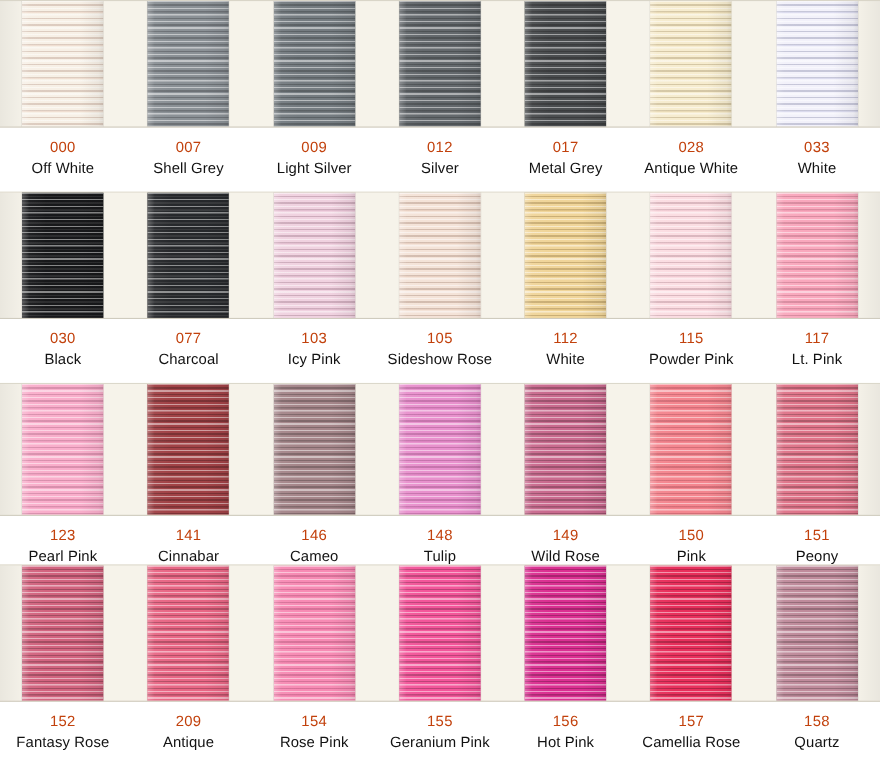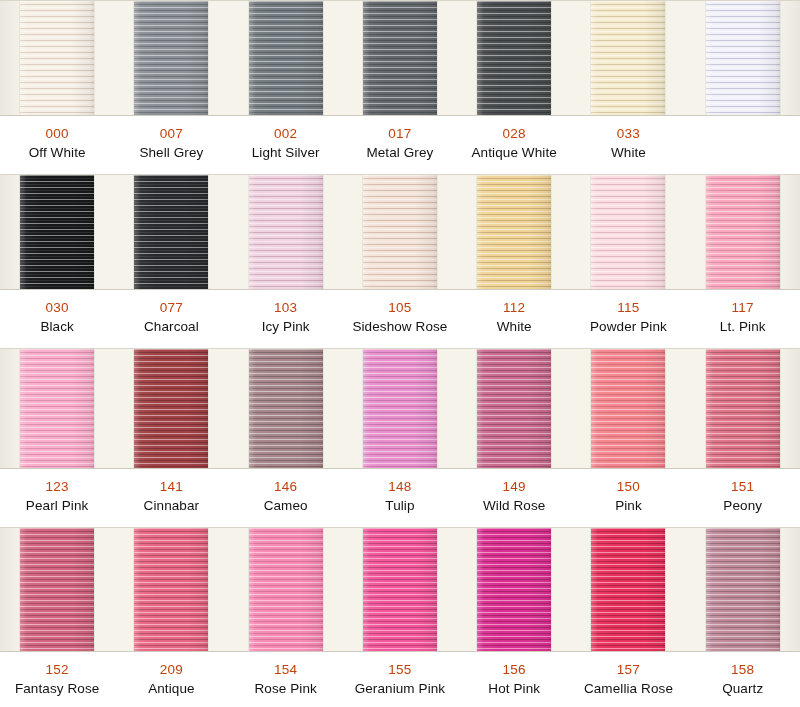--- a/index.html
+++ b/index.html
@@ -174,22 +174,26 @@
       <div class="label-strip" style="height: 58px;">
         <div class="label-cell">
           <div class="code">000</div>
           <div class="name">Off White</div>
         </div>
         <div class="label-cell">
           <div class="code">007</div>
           <div class="name">Shell Grey</div>
         </div>
         <div class="label-cell">
-          <div class="code">002</div>
+          <div class="code">009</div>
           <div class="name">Light Silver</div>
+        </div>
+        <div class="label-cell">
+          <div class="code">012</div>
+          <div class="name">Silver</div>
         </div>
         <div class="label-cell">
           <div class="code">017</div>
           <div class="name">Metal Grey</div>
         </div>
         <div class="label-cell">
           <div class="code">028</div>
           <div class="name">Antique White</div>
         </div>
         <div class="label-cell">
@@ -302,21 +306,21 @@
               <div style="position: absolute; inset: 0px; pointer-events: none; background-image: repeating-linear-gradient(rgba(255, 255, 255, 0.26) 0px, rgba(255, 255, 255, 0.26) 1.2px, rgba(0, 0, 0, 0) 1.2px, rgba(0, 0, 0, 0) 3px, rgba(180, 60, 80, 0.16) 3px, rgba(180, 60, 80, 0.16) 4.4px, rgba(0, 0, 0, 0) 4.4px, rgba(0, 0, 0, 0) 6px);"></div>
             </div>
           </div>
           <div class="cell">
             <div class="ribbon" title="Peony" style="background: rgb(223, 116, 137);">
               <div style="position: absolute; inset: 0px; pointer-events: none; background-image: repeating-linear-gradient(rgba(255, 255, 255, 0.26) 0px, rgba(255, 255, 255, 0.26) 1.2px, rgba(0, 0, 0, 0) 1.2px, rgba(0, 0, 0, 0) 3px, rgba(0, 0, 0, 0.13) 3px, rgba(0, 0, 0, 0.13) 4.4px, rgba(0, 0, 0, 0) 4.4px, rgba(0, 0, 0, 0) 6px);"></div>
             </div>
           </div>
         </div>
       </div>
-      <div class="label-strip" style="height: 58px;">
+      <div class="label-strip" style="height: 44px;">
         <div class="label-cell">
           <div class="code">123</div>
           <div class="name">Pearl Pink</div>
         </div>
         <div class="label-cell">
           <div class="code">141</div>
           <div class="name">Cinnabar</div>
         </div>
         <div class="label-cell">
           <div class="code">146</div>

